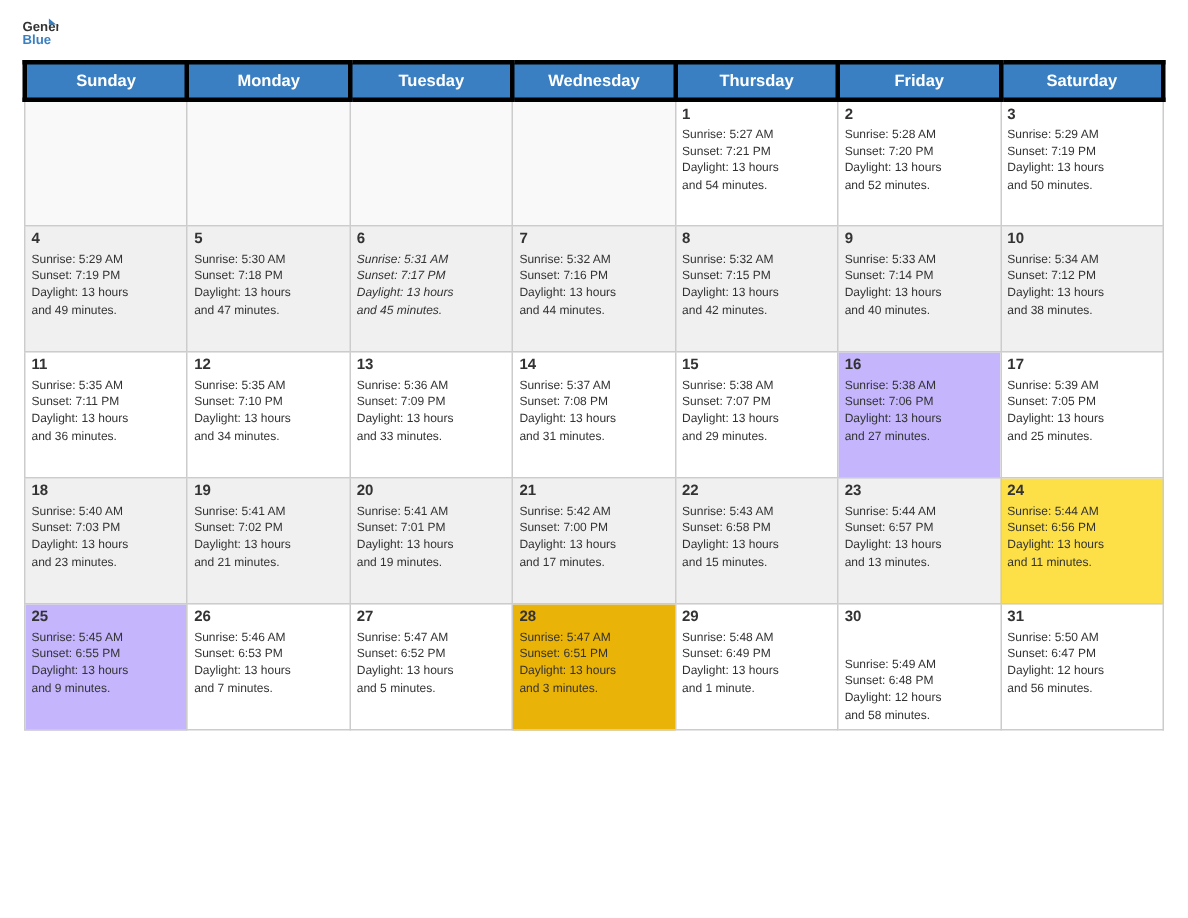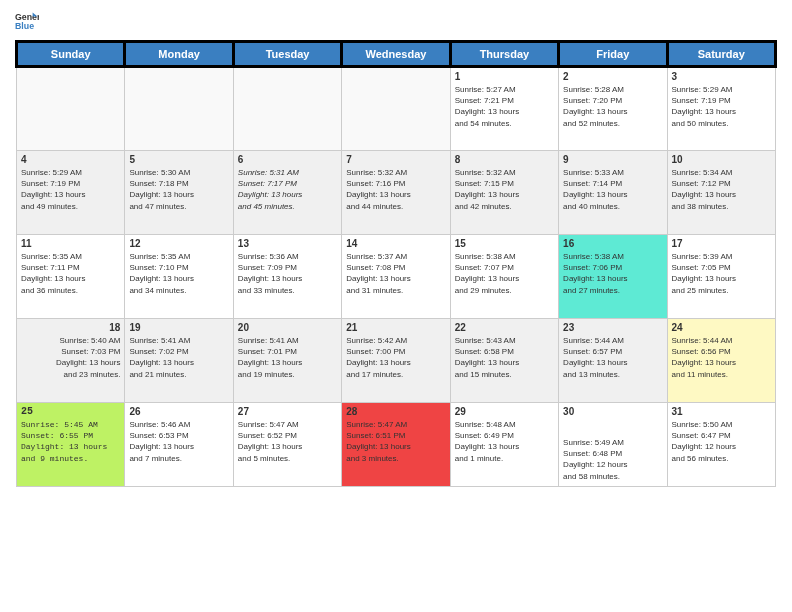--- a/index.html
+++ b/index.html
@@ -231,37 +231,37 @@
 Daylight: 13 hours
 and 31 minutes.</div>
           </td>
           <td style="background: rgb(255, 255, 255);">
             <span class="day-num">15</span>
             <div class="day-info" style="white-space: pre-line;">Sunrise: 5:38 AM
 Sunset: 7:07 PM
 Daylight: 13 hours
 and 29 minutes.</div>
           </td>
-          <td style="background: #5eead4;">
+          <td style="background: #c4b5fd;">
             <span class="day-num">16</span>
             <div class="day-info" style="white-space: pre-line;">Sunrise: 5:38 AM
 Sunset: 7:06 PM
 Daylight: 13 hours
 and 27 minutes.</div>
           </td>
           <td style="background: rgb(255, 255, 255);">
             <span class="day-num">17</span>
             <div class="day-info" style="white-space: pre-line;">Sunrise: 5:39 AM
 Sunset: 7:05 PM
 Daylight: 13 hours
 and 25 minutes.</div>
           </td>
         </tr>
         <tr>
-          <td style="background: rgb(240, 240, 240); text-align: right;">
+          <td style="background: rgb(240, 240, 240);">
             <span class="day-num">18</span>
             <div class="day-info" style="white-space: pre-line;">Sunrise: 5:40 AM
 Sunset: 7:03 PM
 Daylight: 13 hours
 and 23 minutes.</div>
           </td>
           <td style="background: rgb(240, 240, 240);">
             <span class="day-num">19</span>
             <div class="day-info" style="white-space: pre-line;">Sunrise: 5:41 AM
 Sunset: 7:02 PM
@@ -289,51 +289,51 @@
 Daylight: 13 hours
 and 15 minutes.</div>
           </td>
           <td style="background: rgb(240, 240, 240);">
             <span class="day-num">23</span>
             <div class="day-info" style="white-space: pre-line;">Sunrise: 5:44 AM
 Sunset: 6:57 PM
 Daylight: 13 hours
 and 13 minutes.</div>
           </td>
-          <td style="background: #fef9c3; margin-top: 36px;">
+          <td style="background: #fde047; margin-top: 36px;">
             <span class="day-num">24</span>
             <div class="day-info" style="white-space: pre-line;">Sunrise: 5:44 AM
 Sunset: 6:56 PM
 Daylight: 13 hours
 and 11 minutes.</div>
           </td>
         </tr>
         <tr>
-          <td style="background: #bef264; font-family: Liberation Mono, monospace;">
+          <td style="background: #c4b5fd;">
             <span class="day-num">25</span>
             <div class="day-info" style="white-space: pre-line;">Sunrise: 5:45 AM
 Sunset: 6:55 PM
 Daylight: 13 hours
 and 9 minutes.</div>
           </td>
           <td style="background: rgb(255, 255, 255);">
             <span class="day-num">26</span>
             <div class="day-info" style="white-space: pre-line;">Sunrise: 5:46 AM
 Sunset: 6:53 PM
 Daylight: 13 hours
 and 7 minutes.</div>
           </td>
           <td style="background: rgb(255, 255, 255);">
             <span class="day-num">27</span>
             <div class="day-info" style="white-space: pre-line;">Sunrise: 5:47 AM
 Sunset: 6:52 PM
 Daylight: 13 hours
 and 5 minutes.</div>
           </td>
-          <td style="background: #ef4444;">
+          <td style="background: #eab308;">
             <span class="day-num">28</span>
             <div class="day-info" style="white-space: pre-line;">Sunrise: 5:47 AM
 Sunset: 6:51 PM
 Daylight: 13 hours
 and 3 minutes.</div>
           </td>
           <td style="background: rgb(255, 255, 255);">
             <span class="day-num">29</span>
             <div class="day-info" style="white-space: pre-line;">Sunrise: 5:48 AM
 Sunset: 6:49 PM

